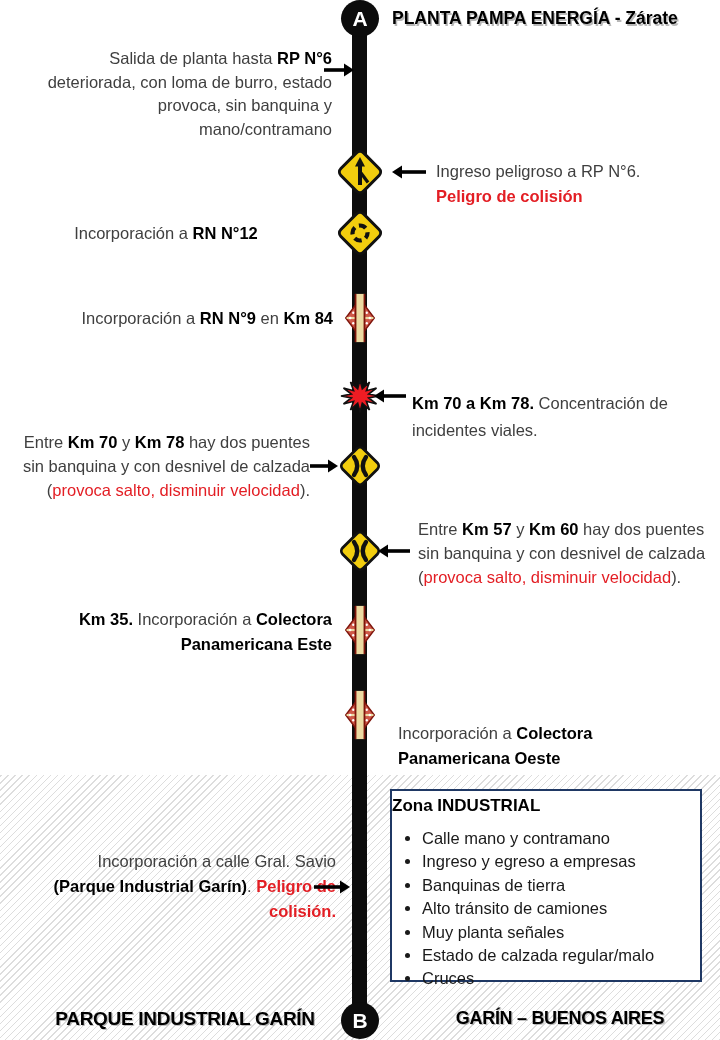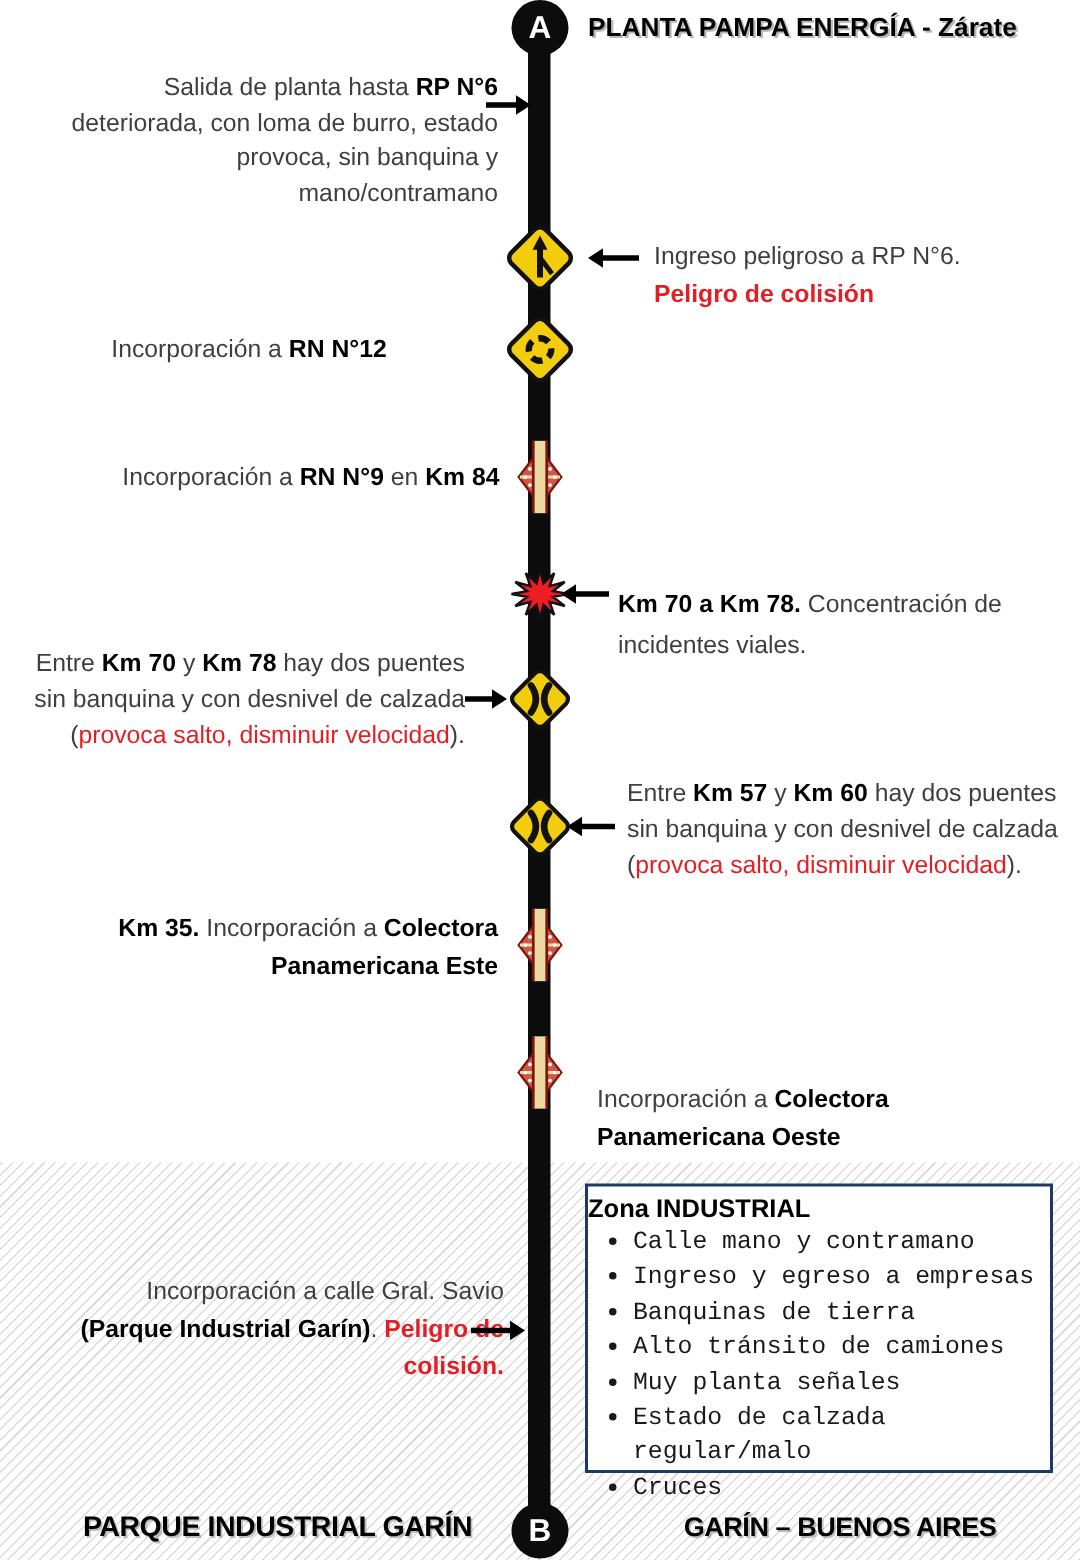--- a/index.html
+++ b/index.html
@@ -18,21 +18,21 @@
     display:flex;align-items:center;justify-content:center;color:#fff;font-weight:bold;font-size:21px;}
   .big-title{font-weight:bold;font-size:17.5px;color:#000;z-index:3;
     text-shadow:1.5px 1.5px 0 rgba(125,125,125,0.55);}
   .icon{z-index:3;}
   .arrow{z-index:3;}
   .arrow svg{display:block;}
   .flip{transform:scaleX(-1);}
   .ind-box{left:390px;top:789px;width:312px;height:193px;background:#ffffff;
     border:2px solid #1f3864;z-index:3;box-sizing:border-box;}
   .ind-title{font-weight:bold;font-size:17px;color:#000;text-align:left;margin-top:5px;}
-  .ind-box ul{margin:0 0 0 0;padding:0 4px 0 30px;font-size:16.5px;line-height:23.4px;color:#1a1a1a;font-family:Liberation Mono, monospace;}
+  .ind-box ul{margin:11px 0 0 0;padding:0 4px 0 30px;font-size:16.5px;line-height:23.4px;color:#1a1a1a;}
   .bottom-label{font-weight:bold;font-size:19px;color:#000;text-align:center;z-index:3;
     letter-spacing:-0.3px;text-shadow:1.2px 1.2px 0 rgba(130,130,130,0.5);}
 </style>
 </head>
 <body>
 
 <div class="abs hatch"></div>
 
 <div class="abs route-line"></div>
 

